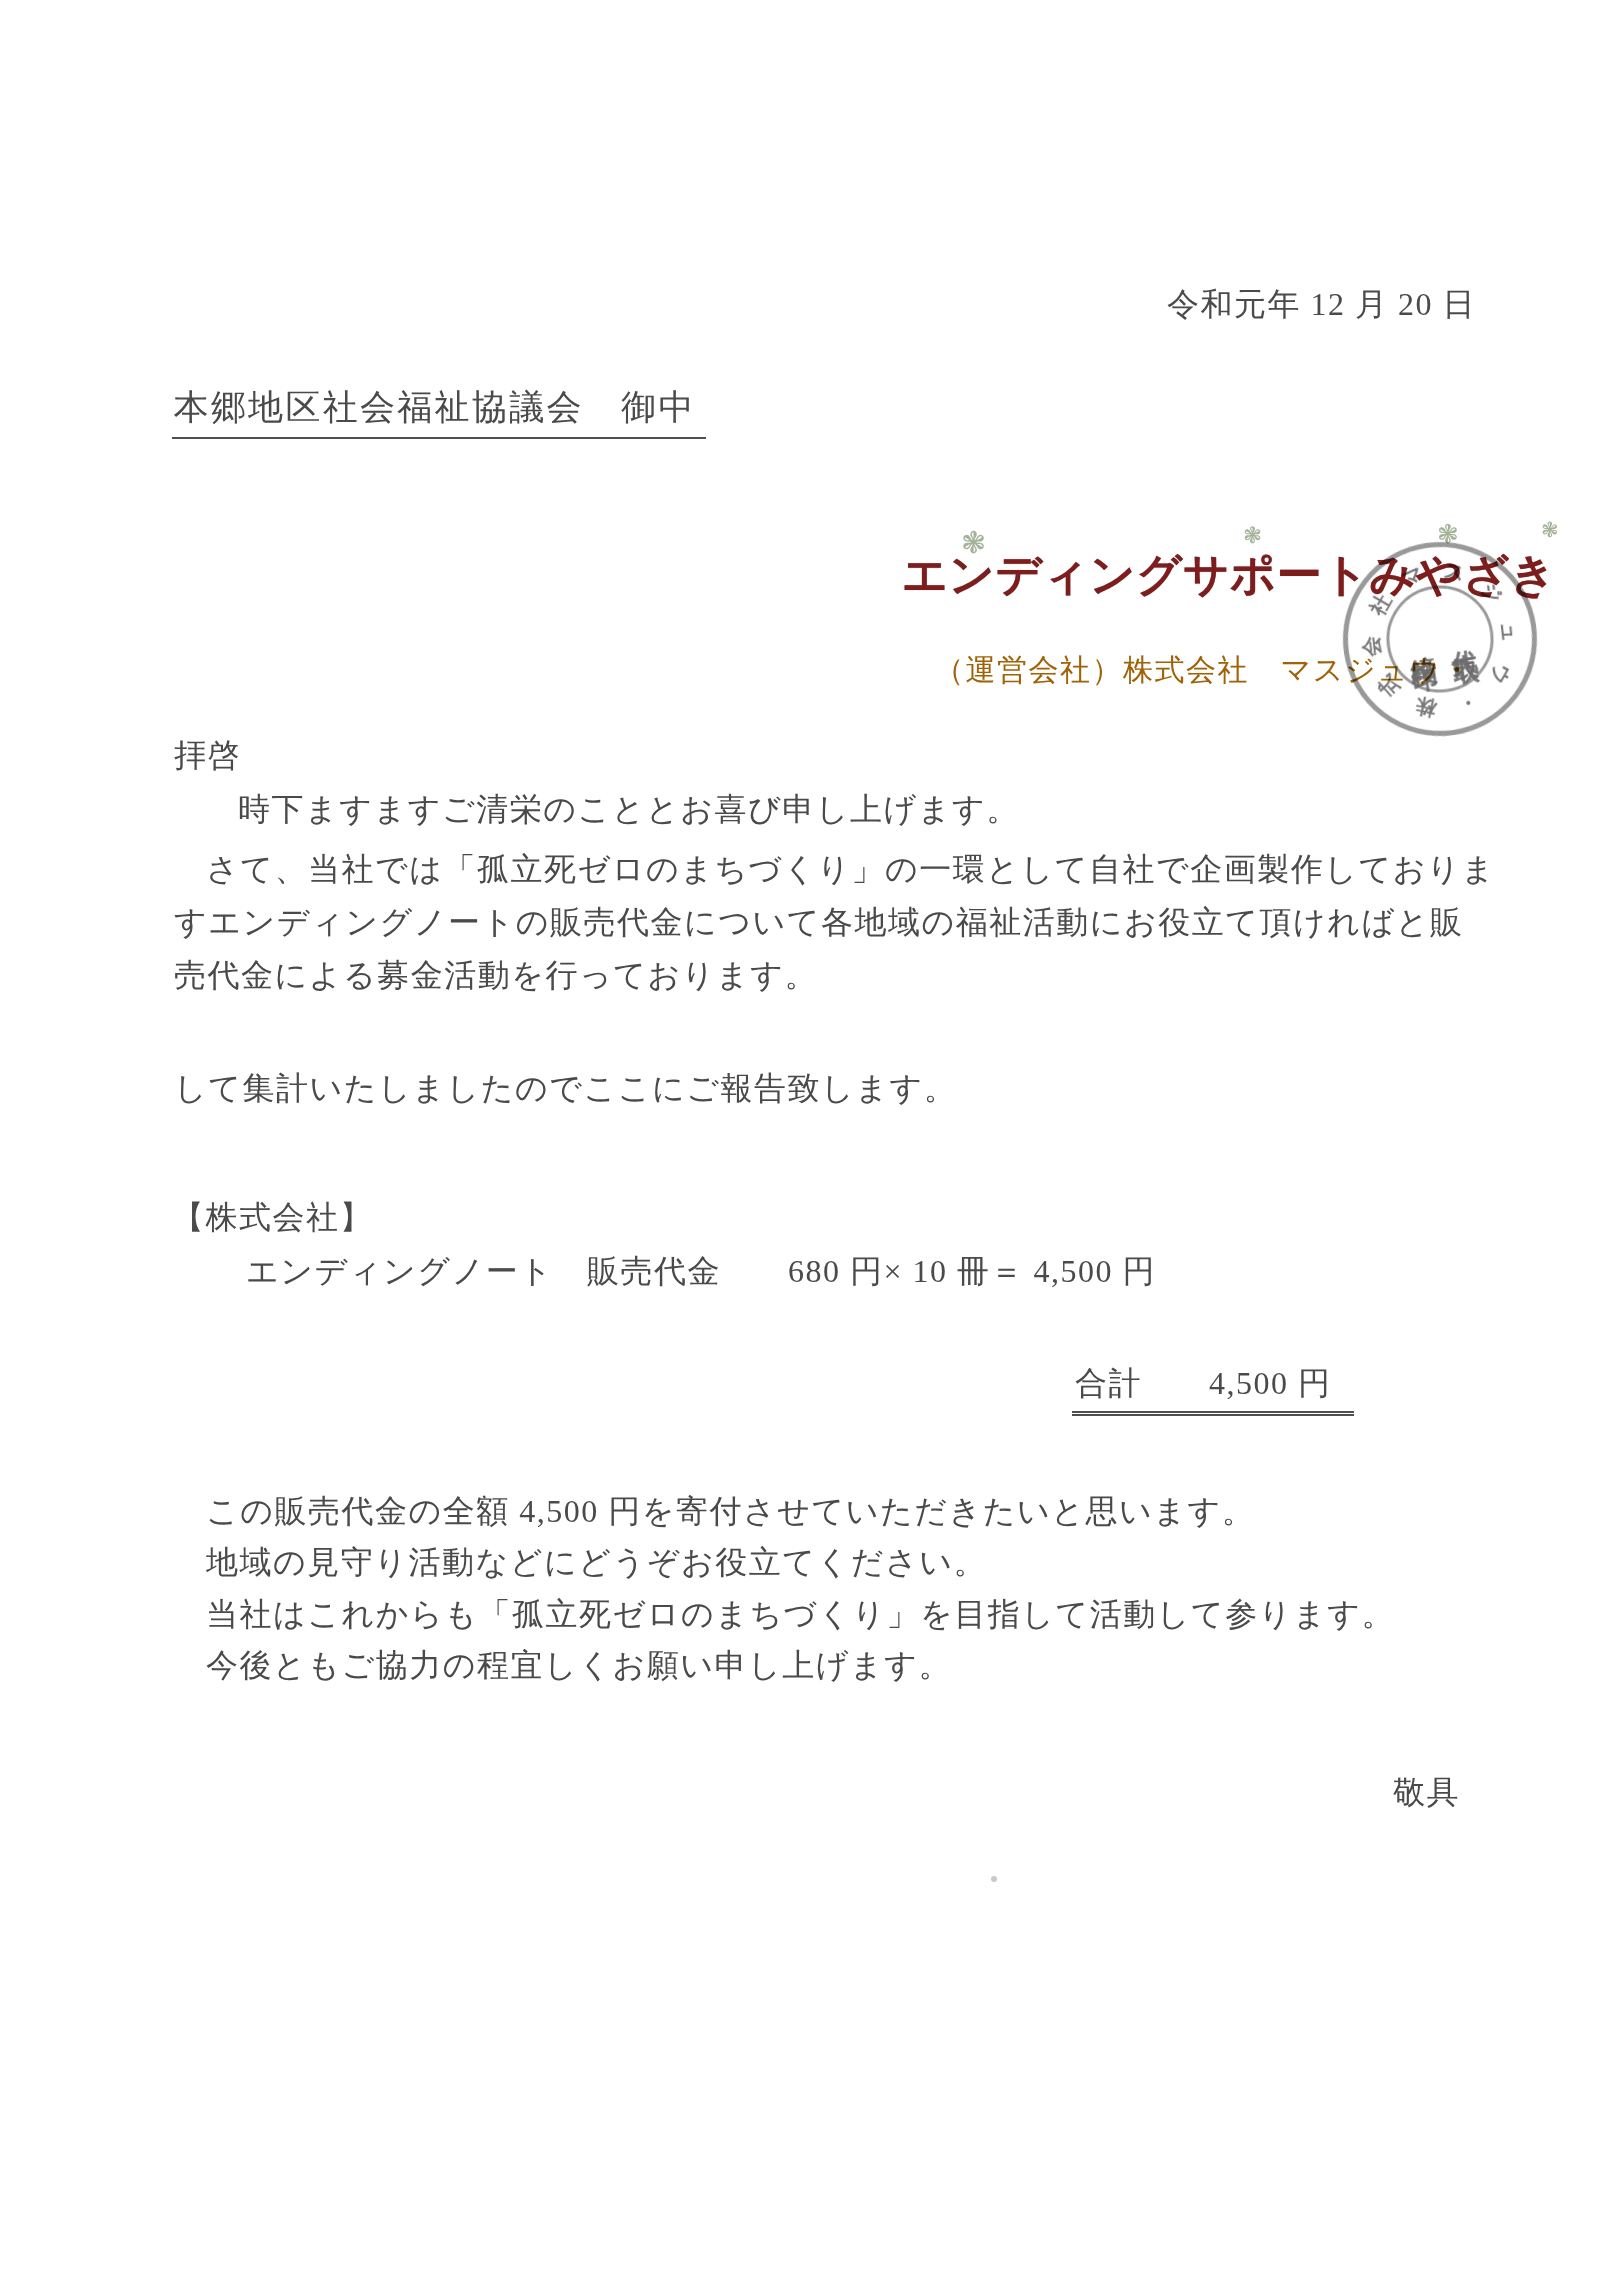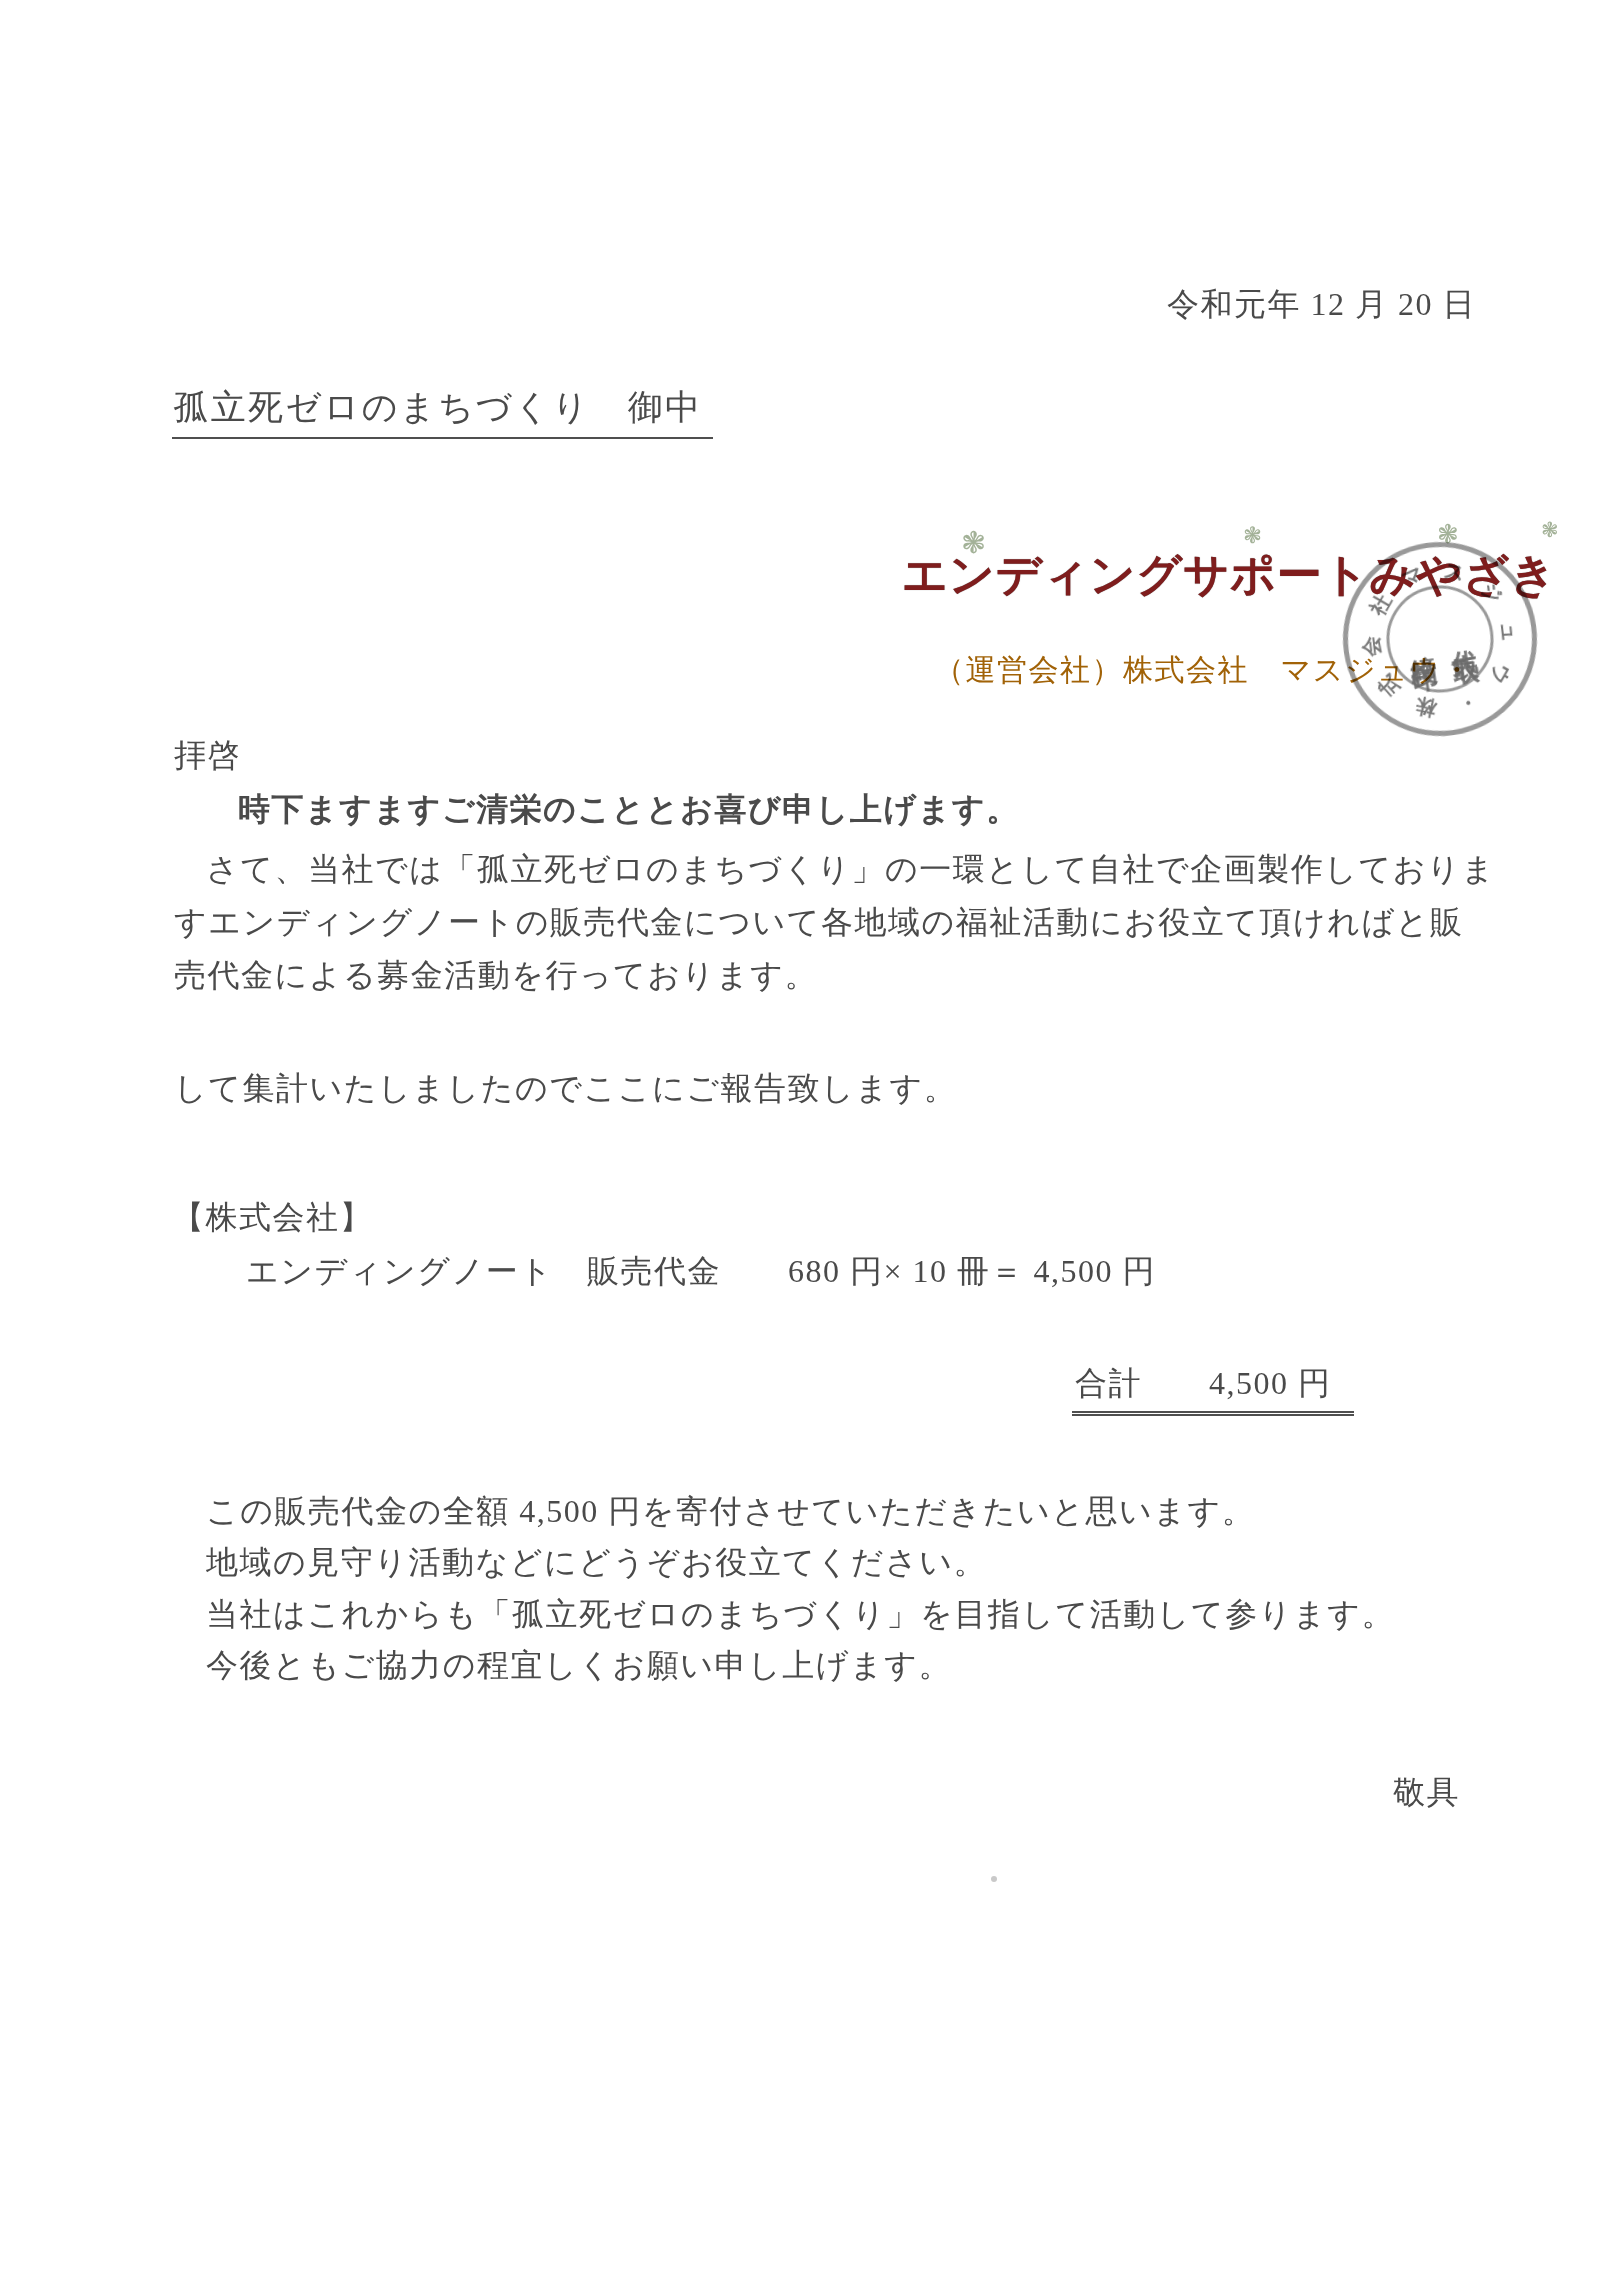--- a/index.html
+++ b/index.html
@@ -109,21 +109,21 @@
     width: 22.7px;
     height: 22.7px;
     margin: -11.3px;
     font-size: 20.4px;
     line-height: 22.7px;
     text-align: center;
     transform-origin: center;
     font-weight: bold;
   }
   .greeting        { top: 736px;  left: 174px; }
-  .para1           { top: 790px; left: 238px; font-weight: bold; }
+  .para1           { top: 790px; left: 238px; }
   .para2-l1        { top: 850px; left: 206px; }
   .para2-l2        { top: 903px; left: 174px; }
   .para2-l3        { top: 956px; left: 174px; text-align: center; }
   .para3-l1        { top: 1016px; left: 174px; }
   .para3-l2        { top: 1069px; left: 174px; }
   .breakdown-title { top: 1198px; left: 172px; }
   .breakdown-item  { top: 1252px; left: 246px; }
   .total-line {
     top: 1364px;
     left: 1072px;
@@ -145,21 +145,21 @@
     background: rgba(120,120,120,0.4);
   }
 </style>
 </head>
 <body>
 
 <div class="page">
 
   <div class="line date-line">令和元年 12 月 20 日</div>
 
-  <div class="line addressee">孤立死ゼロのまちづくり　御中</div>
+  <div class="line addressee">本郷地区社会福祉協議会　御中</div>
 
   <div class="logo-block">
     <span class="brand">エンディングサポートみやざき</span>
     <span class="clover c1">❃</span>
     <span class="clover c2">❃</span>
     <span class="clover c3">❃</span>
     <span class="clover c4">❃</span>
   </div>
 
   <div class="line operator-line">（運営会社）株式会社　マスジュウ・</div>

